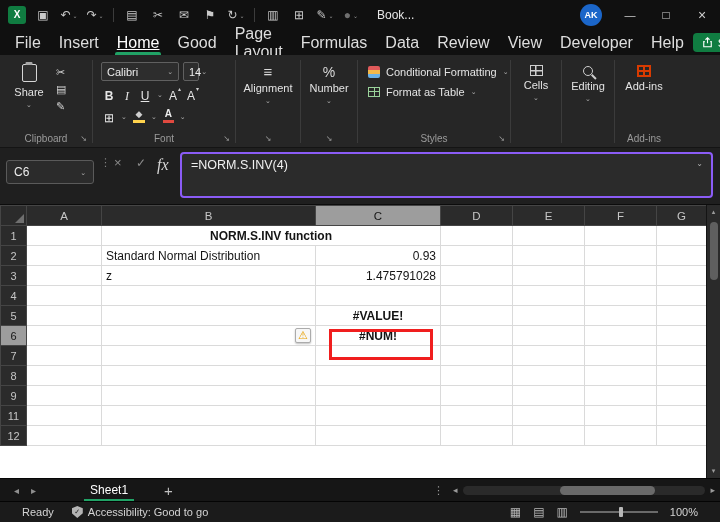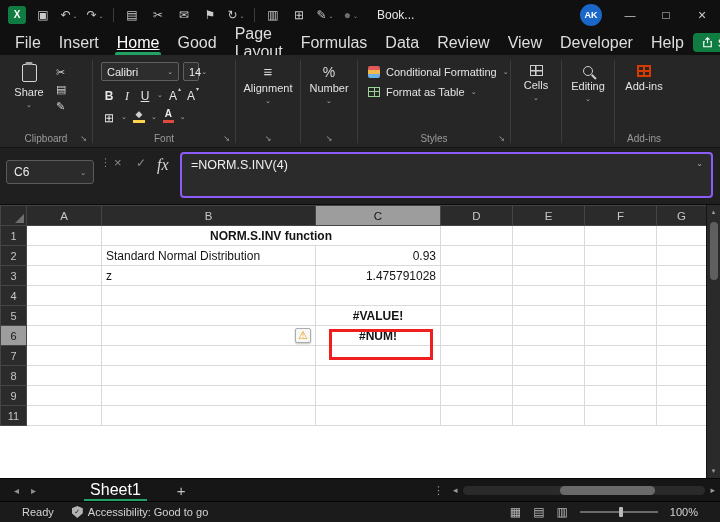--- a/index.html
+++ b/index.html
@@ -117,21 +117,21 @@
   .err-flag { display:inline-flex; align-items:center; justify-content:center; width:16px; height:15px; background:#f7f7f7; border:1px solid #ababab; border-radius:2px; color:#E8A000; font-size:11px; box-shadow:0 1px 2px rgba(0,0,0,.25); }
   .red-box { position:absolute; left:329px; top:124px; width:104px; height:31px; border:3px solid #F01E1E; pointer-events:none; z-index:5; }
   .vscroll { position:absolute; right:0; top:0; bottom:0; width:14px; background:#2a2a2a; border-left:1px solid #141414; z-index:6; }
   .vs-up { position:absolute; top:3px; left:0; right:0; text-align:center; font-size:7px; color:#9a9a9a; }
   .vs-down { position:absolute; bottom:3px; left:0; right:0; text-align:center; font-size:7px; color:#9a9a9a; }
   .vs-thumb { position:absolute; top:17px; left:3px; width:8px; height:58px; background:#5f5f5f; border-radius:4px; }
 
   
   .tabbar { position:absolute; top:478px; left:0; width:720px; height:23px; background:#161616; border-top:1px solid #060606; display:flex; align-items:center; padding-left:8px; }
   .tnav { color:#8f8f8f; font-size:10px; padding:0 6px; }
-  .tab { margin-left:36px; padding:4px 12px; height:100%; display:flex; align-items:center; color:#fff; font-size:16px; position:relative; }
+  .tab { margin-left:36px; padding:4px 12px; height:100%; display:flex; align-items:center; color:#fff; font-size:12px; position:relative; }
   .tab.active::after { content:""; position:absolute; left:6px; right:6px; bottom:0; height:2px; background:#21A366; }
   .tadd { margin-left:24px; color:#c0c0c0; font-size:15px; }
   .tkebab { position:absolute; left:433px; color:#9a9a9a; font-size:11px; }
   .hscroll { position:absolute; right:5px; top:0; bottom:0; width:262px; display:flex; align-items:center; gap:5px; }
   .hs-left,.hs-right { color:#9a9a9a; font-size:9px; }
   .hs-track { flex:1; height:9px; background:#2a2a2a; border-radius:5px; position:relative; }
   .hs-thumb { position:absolute; left:40%; width:95px; height:9px; background:#6a6a6a; border-radius:5px; }
 
   
   .statusbar { position:absolute; top:501px; left:0; width:720px; height:21px; background:#1b1b1b; border-top:1px solid #040404; display:flex; align-items:center; padding:0 22px; font-size:11px; color:#d4d4d4; }
@@ -477,20 +477,30 @@
             <td></td>
             <td></td>
             <td></td>
             <td></td>
             <td></td>
             <td></td>
             <td></td>
           </tr>
           <tr>
             <th>11</th>
+            <td></td>
+            <td></td>
+            <td></td>
+            <td></td>
+            <td></td>
+            <td></td>
+            <td></td>
+          </tr>
+          <tr>
+            <th>12</th>
             <td></td>
             <td></td>
             <td></td>
             <td></td>
             <td></td>
             <td></td>
             <td></td>
           </tr>
         </tbody>
       </table>

